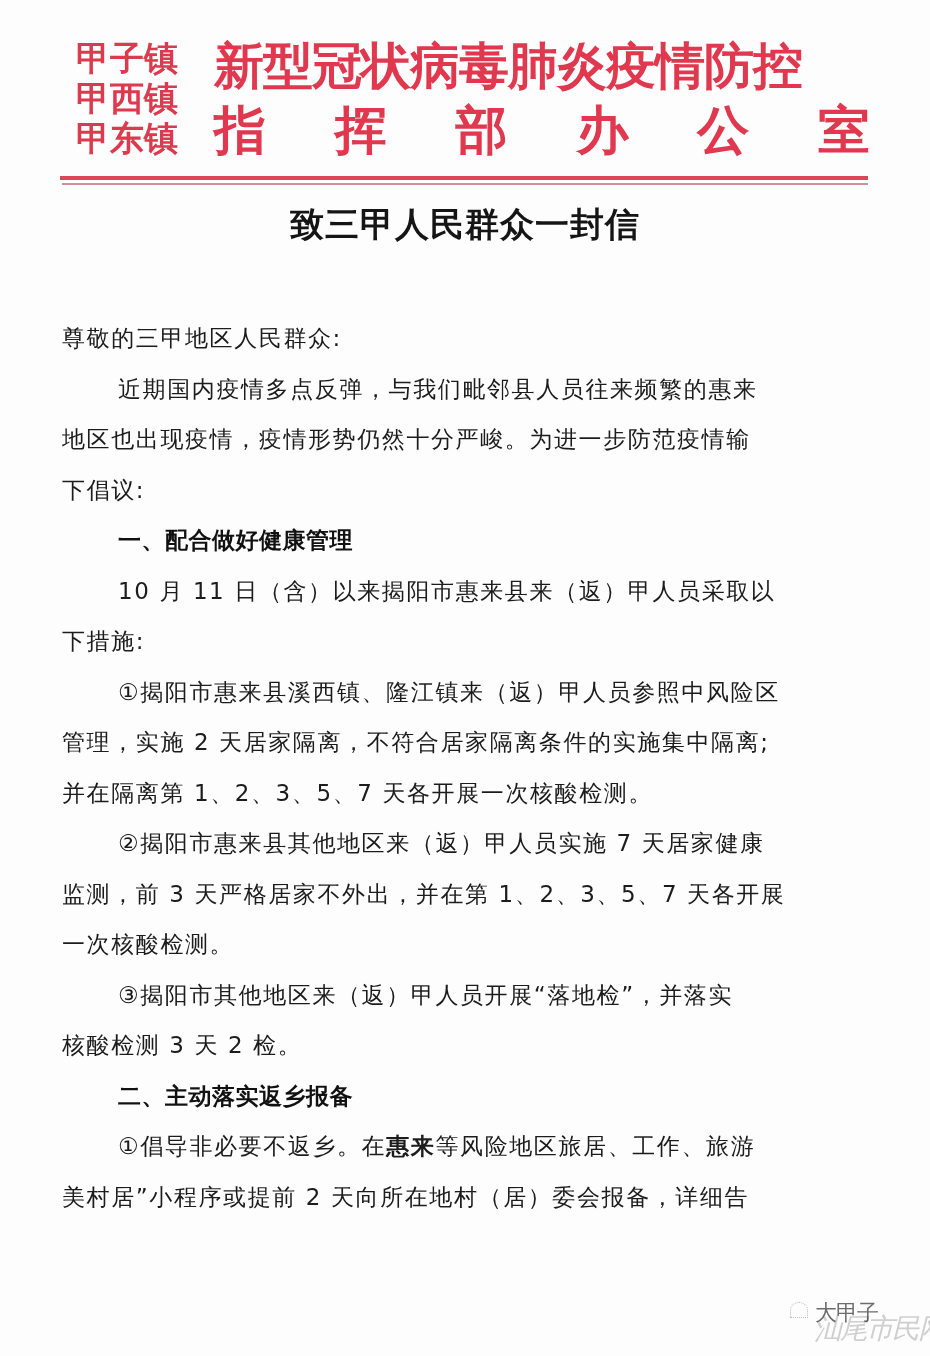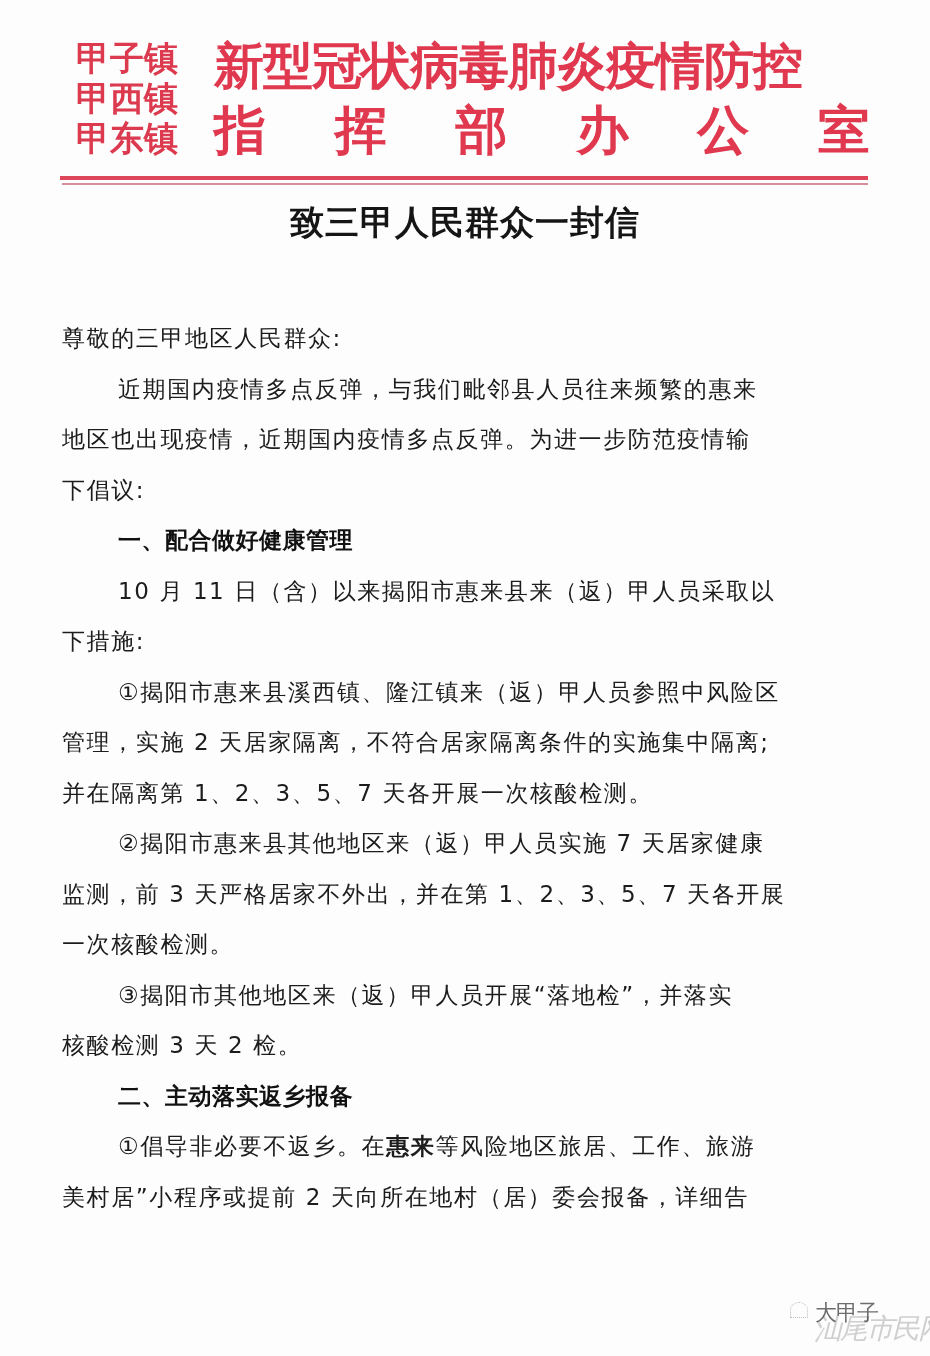--- a/index.html
+++ b/index.html
@@ -76,21 +76,21 @@
     left: 62px; top: 183px;
     width: 806px; height: 2px;
     background: #d98d98;
   }
   
   .letter-title {
     position: absolute;
     left: 0; top: 200px;
     width: 930px;
     text-align: center;
-    font-family: Liberation Mono, monospace;
+    font-family: Liberation Serif, serif;
     font-size: 34px;
     font-weight: bold;
     line-height: 50px;
     color: #151515;
     letter-spacing: 1px;
   }
   
   .body-text {
     position: absolute;
     left: 62px; top: 313px;
@@ -164,21 +164,21 @@
   </div>
   <div class="rule-thick"></div>
   <div class="rule-thin"></div>
 
   <div class="letter-title">致三甲人民群众一封信</div>
 
   <div class="body-text">
     <span class="line">尊敬的三甲地区人民群众:</span>
 
     <span class="line indent">近期国内疫情多点反弹，与我们毗邻县人员往来频繁的惠来</span>
-    <span class="line">地区也出现疫情，近期国内疫情多点反弹。为进一步防范疫情输</span>
+    <span class="line">地区也出现疫情，疫情形势仍然十分严峻。为进一步防范疫情输</span>
     <span class="line">下倡议:</span>
 
     <span class="line indent heading">一、配合做好健康管理</span>
     <span class="line indent">10 月 11 日（含）以来揭阳市惠来县来（返）甲人员采取以</span>
     <span class="line">下措施:</span>
 
     <span class="line indent">①揭阳市惠来县溪西镇、隆江镇来（返）甲人员参照中风险区</span>
     <span class="line">管理，实施 2 天居家隔离，不符合居家隔离条件的实施集中隔离;</span>
     <span class="line">并在隔离第 1、2、3、5、7 天各开展一次核酸检测。</span>
 

